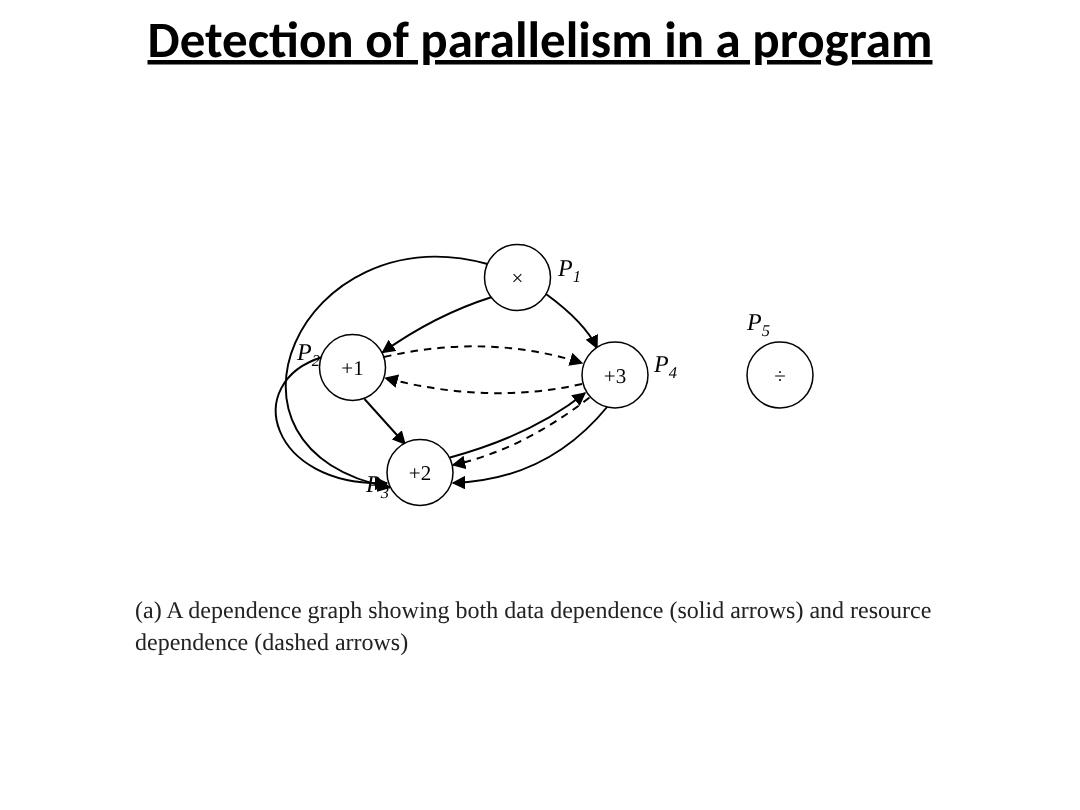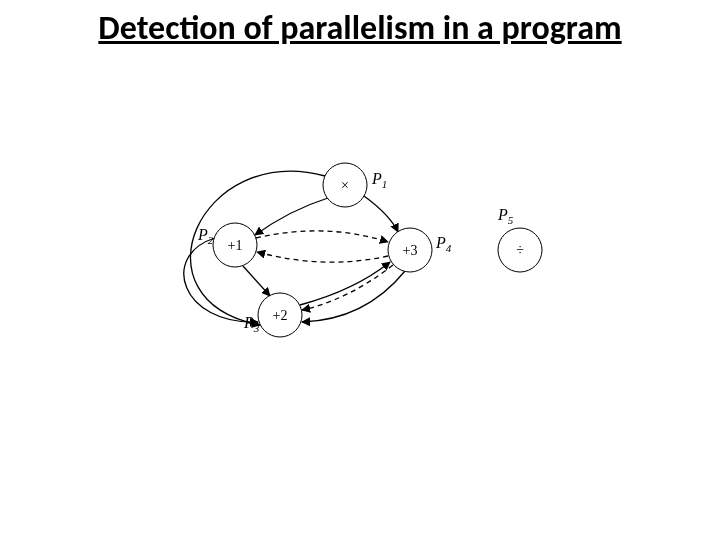--- a/index.html
+++ b/index.html
@@ -126,14 +126,15 @@
       <text class="nodelabel" x="400" y="105" text-anchor="middle">÷</text>
 
       <text class="plabel" x="252" y="34"><tspan>P</tspan><tspan dy="4" font-size="11">1</tspan></text>
       <text class="plabel" x="78" y="90"><tspan>P</tspan><tspan dy="4" font-size="11">2</tspan></text>
       <text class="plabel" x="124" y="178"><tspan>P</tspan><tspan dy="4" font-size="11">3</tspan></text>
       <text class="plabel" x="316" y="98"><tspan>P</tspan><tspan dy="4" font-size="11">4</tspan></text>
       <text class="plabel" x="378" y="70"><tspan>P</tspan><tspan dy="4" font-size="11">5</tspan></text>
     </svg>
   </div>
 
+  <div class="caption">(a) A dependence graph showing both data dependence (solid arrows) and resource dependence (dashed arrows)</div>
 
 </div>
 
 </body></html>

